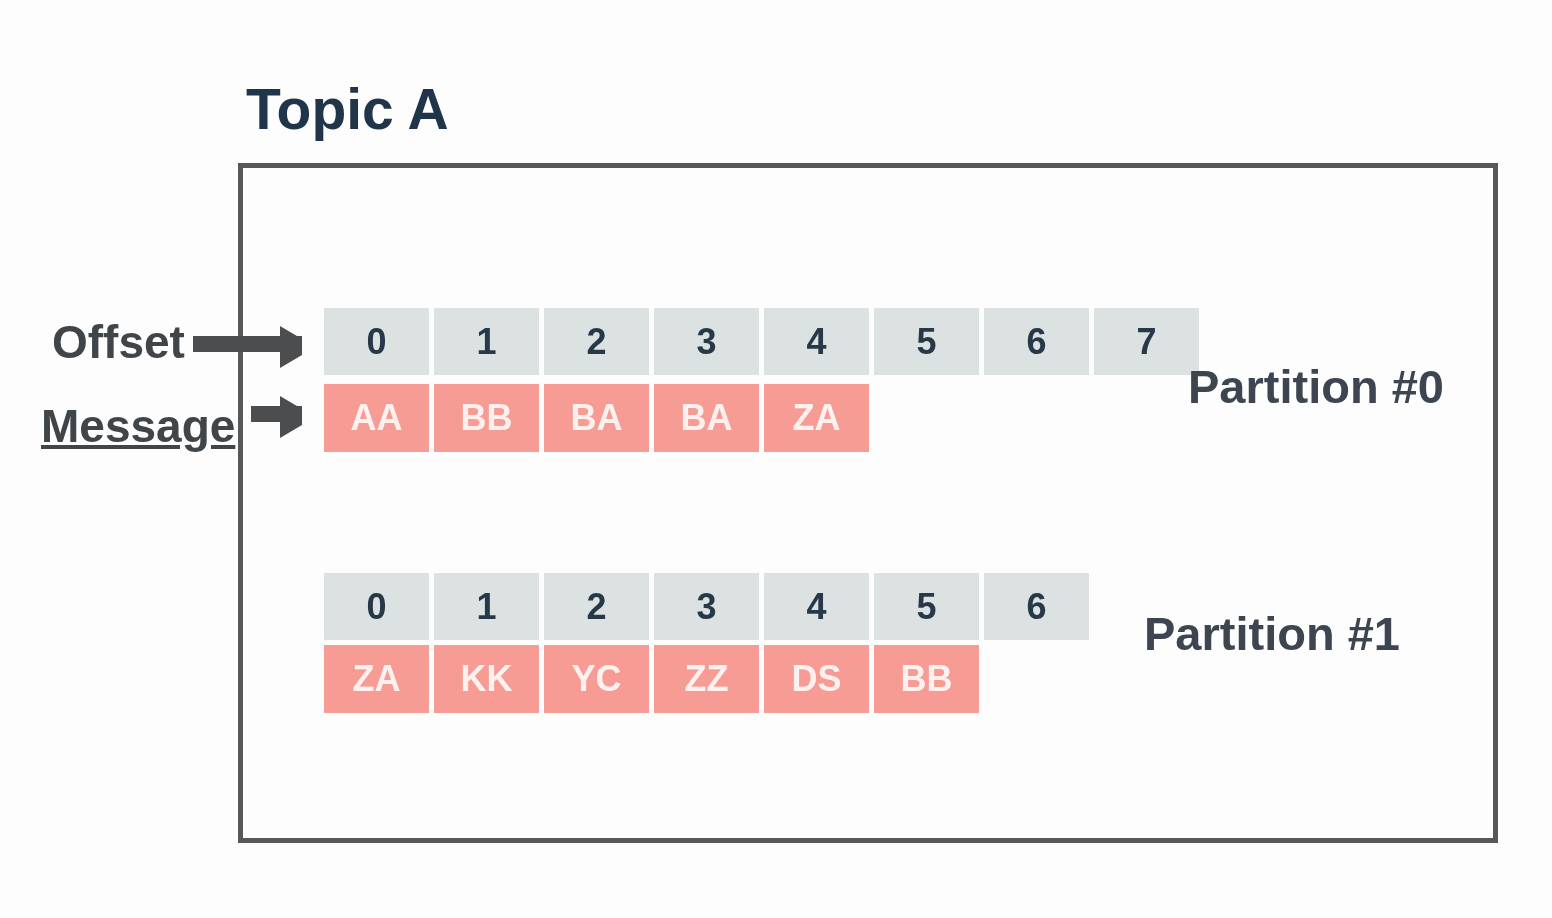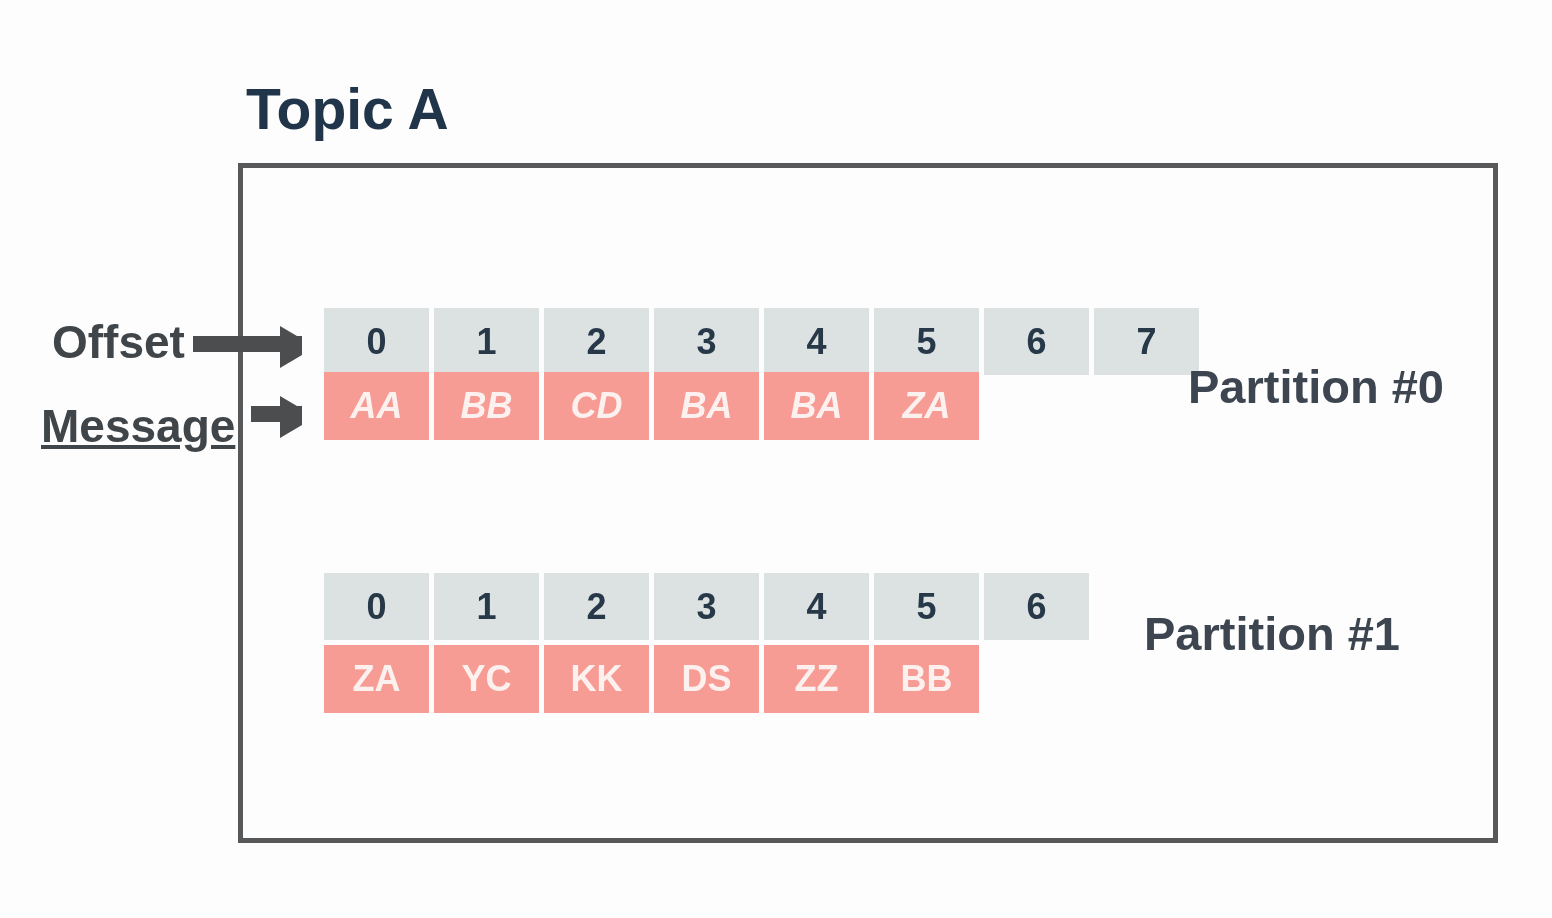--- a/index.html
+++ b/index.html
@@ -65,21 +65,21 @@
     width:105px;display:flex;align-items:center;justify-content:center;
     font-weight:700;font-size:36px;
   }
   .offset-cell{
     height:67px;background:var(--offset-cell-bg);color:var(--offset-cell-text);
   }
   .message-cell{
     height:68px;background:var(--message-cell-bg);color:var(--message-cell-text);
   }
   .p0-offsets{top:292px;}
-  .p0-messages{top:356px;font-style:italic;}
+  .p0-messages{top:368px;}
   .p1-offsets{top:557px;}
   .p1-messages{top:629px;}
 
   .partition-label{
     position:absolute;
     font-size:47px;font-weight:700;color:var(--partition-label-text);
     line-height:1;
   }
   .p0-label{left:1172px;top:347px;}
   .p1-label{left:1128px;top:594px;}
@@ -111,39 +111,38 @@
       <div class="cell offset-cell">2</div>
       <div class="cell offset-cell">3</div>
       <div class="cell offset-cell">4</div>
       <div class="cell offset-cell">5</div>
       <div class="cell offset-cell">6</div>
       <div class="cell offset-cell">7</div>
     </div>
   <div class="row p0-messages">
       <div class="cell message-cell">AA</div>
       <div class="cell message-cell">BB</div>
-      <div class="cell message-cell">CD</div>
       <div class="cell message-cell">BA</div>
       <div class="cell message-cell">BA</div>
       <div class="cell message-cell">ZA</div>
     </div>
   <div class="partition-label p0-label">Partition #0</div>
 
   <div class="row p1-offsets">
       <div class="cell offset-cell">0</div>
       <div class="cell offset-cell">1</div>
       <div class="cell offset-cell">2</div>
       <div class="cell offset-cell">3</div>
       <div class="cell offset-cell">4</div>
       <div class="cell offset-cell">5</div>
       <div class="cell offset-cell">6</div>
     </div>
   <div class="row p1-messages">
       <div class="cell message-cell">ZA</div>
+      <div class="cell message-cell">KK</div>
       <div class="cell message-cell">YC</div>
-      <div class="cell message-cell">KK</div>
+      <div class="cell message-cell">ZZ</div>
       <div class="cell message-cell">DS</div>
-      <div class="cell message-cell">ZZ</div>
       <div class="cell message-cell">BB</div>
     </div>
   <div class="partition-label p1-label">Partition #1</div>
 
 </div>
 
 </body></html>

